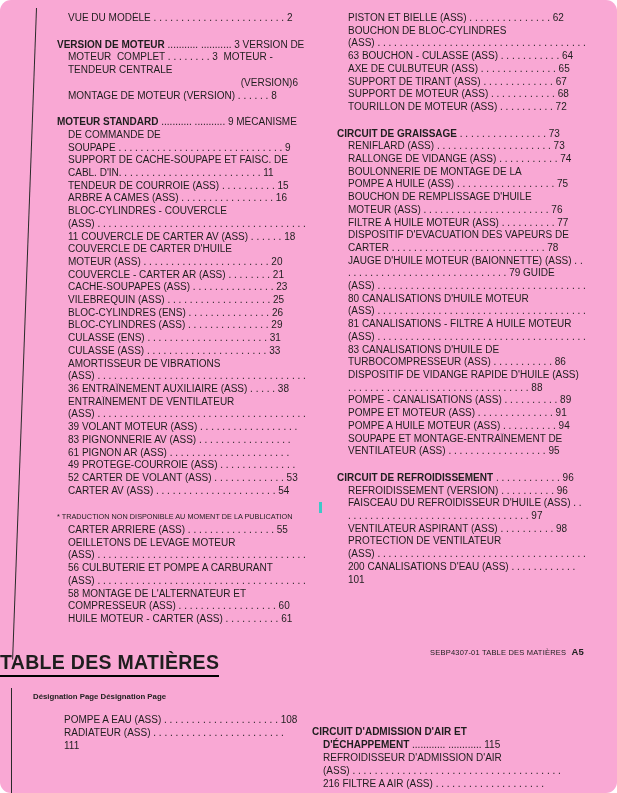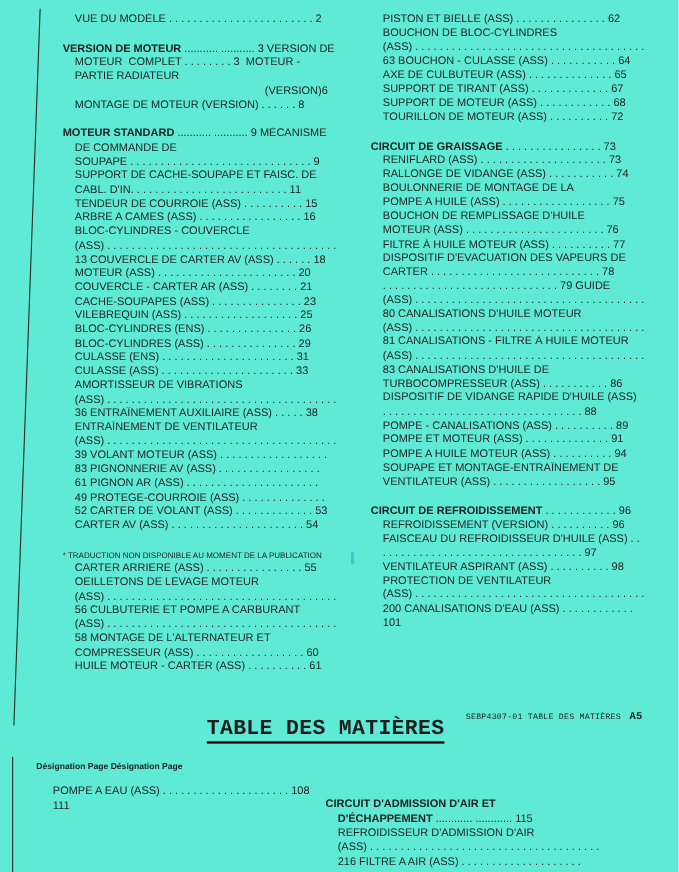--- a/index.html
+++ b/index.html
@@ -1,65 +1,66 @@
 <!DOCTYPE html>
 <html><head>
 <meta charset="utf-8">
 <style>
   html,body{margin:0;padding:0;background:#fff;}
-  .page{position:relative;width:617px;height:793px;background:#5eead4;
-        font-family:"Liberation Sans",sans-serif;color:#1e1e1e;overflow:hidden;}
+  .page{position:relative;width:617px;height:793px;background:#f9a8d4;
+        font-family:"Liberation Sans",sans-serif;color:#1e1e1e;overflow:hidden;border-radius:11px;}
   .rule-top{position:absolute;left:36px;top:8px;width:1px;height:652px;background:#2a2a2a;
             transform-origin:top left;transform:rotate(2.1deg);}
   .rule-bottom{position:absolute;left:11px;top:688px;width:1px;height:105px;background:#2a2a2a;}
   .artifact{position:absolute;left:319px;top:502px;width:3px;height:11px;background:#3ec8c8;}
   .topcols{position:absolute;left:57px;top:12px;display:flex;gap:26px;font-size:10px;}
   .col-l{width:254px;} .col-r{width:257px;}
   .botcols{position:absolute;left:48px;top:713px;display:flex;gap:13px;font-size:10px;}
-  .col-bl{width:235px;} .col-br{width:305px;margin-top:12px;}
+  .col-bl{width:235px;margin-left:16px;} .col-br{width:305px;margin-top:12px;}
   .ln{white-space:pre;line-height:12.7px;min-height:12.7px;overflow:hidden;}
   .botcols .ln{line-height:13px;min-height:13px;}
   .ind{padding-left:11px;}
   .gap{margin-top:14px;}
   .sm{font-size:7.3px;}
   .b{font-weight:700;}
   .spread{display:flex;justify-content:flex-end;padding-right:13px;}
-  .footer{position:absolute;top:646px;right:33px;font-size:7.5px;letter-spacing:0.2px;color:#222;font-family:Liberation Mono, monospace;}
+  .footer{position:absolute;top:646px;right:33px;font-size:7.5px;letter-spacing:0.2px;color:#222;}
   .footer .a5{font-weight:700;font-size:9.5px;margin-left:3px;}
-  .title{position:absolute;top:651px;left:0;width:592px;text-align:center;font-family:Liberation Mono, monospace;}
+  .title{position:absolute;top:651px;left:0;width:592px;}
   .title-inner{display:inline-block;font-size:19.5px;font-weight:700;letter-spacing:0.3px;
                border-bottom:2.5px solid #000;padding-bottom:1px;}
   .deshdr{position:absolute;left:33px;top:692px;font-size:7.8px;font-weight:700;color:#222;}
 </style>
 </head>
 <body>
 
 <div class="page">
   <div class="rule-top"></div>
   <div class="rule-bottom"></div>
   <div class="artifact"></div>
 
   <div class="topcols">
     <div class="col-l" id="col-top-left">
         <div class="ln ind"><span>VUE DU MODÈLE . . . . . . . . . . . . . . . . . . . . . . . . 2</span></div>
         <div class="ln gap"><span class="b">VERSION DE MOTEUR</span><span> ........... ........... 3 VERSION DE</span></div>
         <div class="ln ind"><span>MOTEUR  COMPLET . . . . . . . . 3  MOTEUR -</span></div>
-        <div class="ln ind"><span>PARTIE RADIATEUR</span></div>
+        <div class="ln ind"><span>TENDEUR CENTRALE</span></div>
         <div class="ln ind spread"><span>(VERSION)</span><span class="num">6</span></div>
         <div class="ln ind"><span>MONTAGE DE MOTEUR (VERSION) . . . . . . 8</span></div>
         <div class="ln gap"><span class="b">MOTEUR STANDARD</span><span> ........... ........... 9 MÉCANISME</span></div>
         <div class="ln ind"><span>DE COMMANDE DE</span></div>
         <div class="ln ind"><span>SOUPAPE . . . . . . . . . . . . . . . . . . . . . . . . . . . . . . 9</span></div>
         <div class="ln ind"><span>SUPPORT DE CACHE-SOUPAPE ET FAISC. DE</span></div>
         <div class="ln ind"><span>CABL. D'IN. . . . . . . . . . . . . . . . . . . . . . . . . . 11</span></div>
         <div class="ln ind"><span>TENDEUR DE COURROIE (ASS) . . . . . . . . . . 15</span></div>
         <div class="ln ind"><span>ARBRE A CAMES (ASS) . . . . . . . . . . . . . . . . . 16</span></div>
         <div class="ln ind"><span>BLOC-CYLINDRES - COUVERCLE</span></div>
         <div class="ln ind"><span>(ASS) . . . . . . . . . . . . . . . . . . . . . . . . . . . . . . . . . . . . . .</span></div>
-        <div class="ln ind"><span>13 COUVERCLE DE CARTER AV (ASS) . . . . . . 18</span></div>
+        <div class="ln ind"><span>11 COUVERCLE DE CARTER AV (ASS) . . . . . . 18</span></div>
+        <div class="ln ind"><span>COUVERCLE DE CARTER D'HUILE</span></div>
         <div class="ln ind"><span>MOTEUR (ASS) . . . . . . . . . . . . . . . . . . . . . . . 20</span></div>
         <div class="ln ind"><span>COUVERCLE - CARTER AR (ASS) . . . . . . . . 21</span></div>
         <div class="ln ind"><span>CACHE-SOUPAPES (ASS) . . . . . . . . . . . . . . . 23</span></div>
         <div class="ln ind"><span>VILEBREQUIN (ASS) . . . . . . . . . . . . . . . . . . . 25</span></div>
         <div class="ln ind"><span>BLOC-CYLINDRES (ENS) . . . . . . . . . . . . . . . 26</span></div>
         <div class="ln ind"><span>BLOC-CYLINDRES (ASS) . . . . . . . . . . . . . . . 29</span></div>
         <div class="ln ind"><span>CULASSE (ENS) . . . . . . . . . . . . . . . . . . . . . . 31</span></div>
         <div class="ln ind"><span>CULASSE (ASS) . . . . . . . . . . . . . . . . . . . . . . 33</span></div>
         <div class="ln ind"><span>AMORTISSEUR DE VIBRATIONS</span></div>
         <div class="ln ind"><span>(ASS) . . . . . . . . . . . . . . . . . . . . . . . . . . . . . . . . . . . . . .</span></div>
@@ -94,20 +95,21 @@
         <div class="ln gap"><span class="b">CIRCUIT DE GRAISSAGE</span><span> . . . . . . . . . . . . . . . . 73</span></div>
         <div class="ln ind"><span>RENIFLARD (ASS) . . . . . . . . . . . . . . . . . . . . . 73</span></div>
         <div class="ln ind"><span>RALLONGE DE VIDANGE (ASS) . . . . . . . . . . . 74</span></div>
         <div class="ln ind"><span>BOULONNERIE DE MONTAGE DE LA</span></div>
         <div class="ln ind"><span>POMPE A HUILE (ASS) . . . . . . . . . . . . . . . . . . 75</span></div>
         <div class="ln ind"><span>BOUCHON DE REMPLISSAGE D'HUILE</span></div>
         <div class="ln ind"><span>MOTEUR (ASS) . . . . . . . . . . . . . . . . . . . . . . . 76</span></div>
         <div class="ln ind"><span>FILTRE À HUILE MOTEUR (ASS) . . . . . . . . . . 77</span></div>
         <div class="ln ind"><span>DISPOSITIF D'EVACUATION DES VAPEURS DE</span></div>
         <div class="ln ind"><span>CARTER . . . . . . . . . . . . . . . . . . . . . . . . . . . . 78</span></div>
+        <div class="ln ind"><span>JAUGE D'HUILE MOTEUR (BAIONNETTE) (ASS) . .</span></div>
         <div class="ln ind"><span>. . . . . . . . . . . . . . . . . . . . . . . . . . . . . 79 GUIDE</span></div>
         <div class="ln ind"><span>(ASS) . . . . . . . . . . . . . . . . . . . . . . . . . . . . . . . . . . . . . .</span></div>
         <div class="ln ind"><span>80 CANALISATIONS D'HUILE MOTEUR</span></div>
         <div class="ln ind"><span>(ASS) . . . . . . . . . . . . . . . . . . . . . . . . . . . . . . . . . . . . . .</span></div>
         <div class="ln ind"><span>81 CANALISATIONS - FILTRE À HUILE MOTEUR</span></div>
         <div class="ln ind"><span>(ASS) . . . . . . . . . . . . . . . . . . . . . . . . . . . . . . . . . . . . . .</span></div>
         <div class="ln ind"><span>83 CANALISATIONS D'HUILE DE</span></div>
         <div class="ln ind"><span>TURBOCOMPRESSEUR (ASS) . . . . . . . . . . . 86</span></div>
         <div class="ln ind"><span>DISPOSITIF DE VIDANGE RAPIDE D'HUILE (ASS)</span></div>
         <div class="ln ind"><span>. . . . . . . . . . . . . . . . . . . . . . . . . . . . . . . . . 88</span></div>
@@ -135,20 +137,21 @@
 
   <div class="title">
     <span class="title-inner">TABLE DES MATIÈRES</span>
   </div>
 
   <div class="deshdr">Désignation Page Désignation Page</div>
 
   <div class="botcols">
     <div class="col-bl" id="col-bot-left">
         <div class="ln"><span>POMPE A EAU (ASS) . . . . . . . . . . . . . . . . . . . . . 108</span></div>
+        <div class="ln"><span>RADIATEUR (ASS) . . . . . . . . . . . . . . . . . . . . . . . .</span></div>
         <div class="ln"><span>111</span></div>
       </div>
     <div class="col-br" id="col-bot-right">
         <div class="ln"><span class="b">CIRCUIT D'ADMISSION D'AIR ET</span></div>
         <div class="ln ind"><span class="b">D'ÉCHAPPEMENT</span><span> ............ ............ 115</span></div>
         <div class="ln ind"><span>REFROIDISSEUR D'ADMISSION D'AIR</span></div>
         <div class="ln ind"><span>(ASS) . . . . . . . . . . . . . . . . . . . . . . . . . . . . . . . . . . . . . .</span></div>
         <div class="ln ind"><span>216 FILTRE A AIR (ASS) . . . . . . . . . . . . . . . . . . . .</span></div>
       </div>
   </div>

